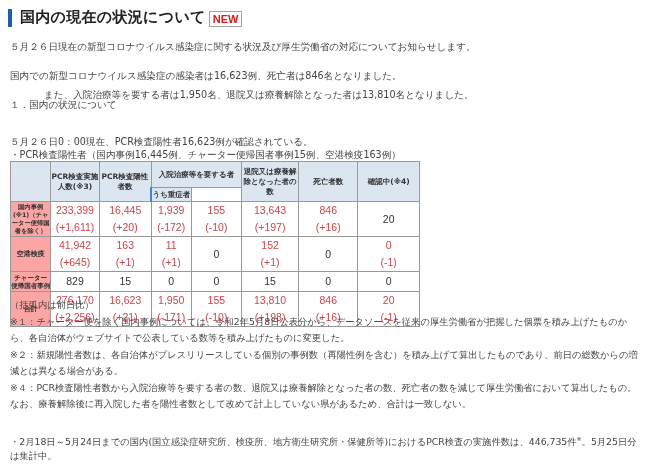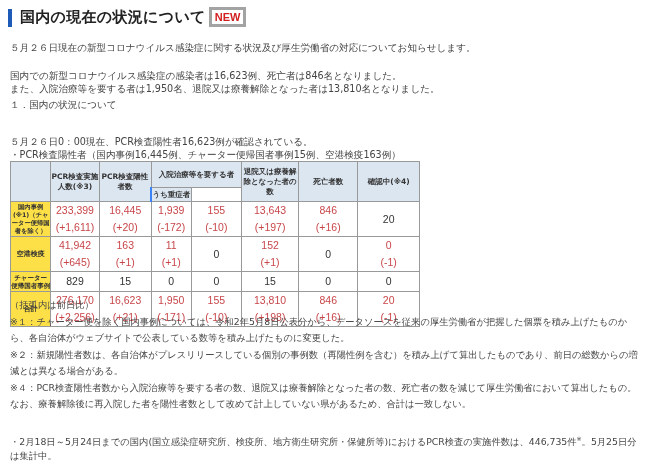--- a/index.html
+++ b/index.html
@@ -1,45 +1,45 @@
 <!DOCTYPE html>
 <html><head>
   <meta charset="utf-8">
   <style>
     * { box-sizing: border-box; margin: 0; padding: 0; }
     html, body { width: 650px; height: 473px; overflow: hidden; background: #ffffff; }
     body { font-family: "DejaVu Sans", "Liberation Sans", sans-serif; color: #333; font-size: 10px; position: relative; }
     .heading { position: absolute; left: 8px; top: 5px; height: 22px; display: flex; align-items: flex-end; }
     .heading .bar { width: 4px; height: 18px; background: #1e5bb8; margin-right: 8px; }
     .heading .title { font-size: 15px; font-weight: bold; color: #222; letter-spacing: 0.3px; }
-    .heading .badge { margin-left: 3px; border: 3px solid #a3a3a3; color: #d21e1e; font-size: 11px; font-weight: bold; padding: 0 3px; line-height: 14px; font-family: "Liberation Sans", sans-serif; }
+    .heading .badge { margin-left: 3px; border: 1px solid #a3a3a3; color: #d21e1e; font-size: 11px; font-weight: bold; padding: 0 3px; line-height: 14px; font-family: "Liberation Sans", sans-serif; }
     .p { position: absolute; left: 10px; font-size: 9.6px; color: #444; white-space: nowrap; line-height: 13px; }
     table.stats { position: absolute; left: 10px; top: 161px; border-collapse: collapse; width: 410px; }
     table.stats td, table.stats th { border: 1px solid #999; text-align: center; vertical-align: middle; }
     table.stats th { background: #dce6f1; font-size: 7.5px; font-weight: bold; color: #333; line-height: 10px; }
-    table.stats td.rowh { background: #fde047; font-size: 6.3px; font-weight: bold; color: #333; line-height: 8px; }
+    table.stats td.rowh { background: #fca5a5; font-size: 6.3px; font-weight: bold; color: #333; line-height: 8px; }
     table.stats td.v { font-size: 10.5px; color: #c8464a; line-height: 17px; font-family: "Liberation Sans", sans-serif; }
     table.stats td.v.black { color: #333; }
     .notes { position: absolute; left: 10px; top: 297px; width: 630px; font-size: 9.3px; color: #444; line-height: 16.5px; }
     .notes div { white-space: normal; }
     .pcr { position: absolute; left: 10px; top: 432px; width: 630px; font-size: 9.3px; color: #444; line-height: 13.5px; }
     sup { font-size: 6px; }
   </style>
 </head>
 <body>
 
 <div class="heading">
   <span class="bar"></span>
   <span class="title">国内の現在の状況について</span>
   <span class="badge">NEW</span>
 </div>
 
-<div class="p" style="top:41px;">５月２６日現在の新型コロナウイルス感染症に関する状況及び厚生労働省の対応についてお知らせします。</div>
+<div class="p" style="top:41px;font-family:Liberation Mono, monospace;">５月２６日現在の新型コロナウイルス感染症に関する状況及び厚生労働省の対応についてお知らせします。</div>
 <div class="p" style="top:69px;">国内での新型コロナウイルス感染症の感染者は16,623例、死亡者は846名となりました。</div>
-<div class="p" style="top:82px;">また、入院治療等を要する者は1,950名、退院又は療養解除となった者は13,810名となりました。</div>
+<div class="p" style="top:88px;margin-left:34px;">また、入院治療等を要する者は1,950名、退院又は療養解除となった者は13,810名となりました。</div>
 <div class="p" style="top:98px;">１．国内の状況について</div>
 <div class="p" style="top:135px;">５月２６日0：00現在、PCR検査陽性者16,623例が確認されている。</div>
 <div class="p" style="top:148px;">・PCR検査陽性者（国内事例16,445例、チャーター便帰国者事例15例、空港検疫163例）</div>
 
 <table class="stats">
   <colgroup>
     <col style="width:45px">
       <col style="width:50px">
       <col style="width:56px">
       <col style="width:42px">

